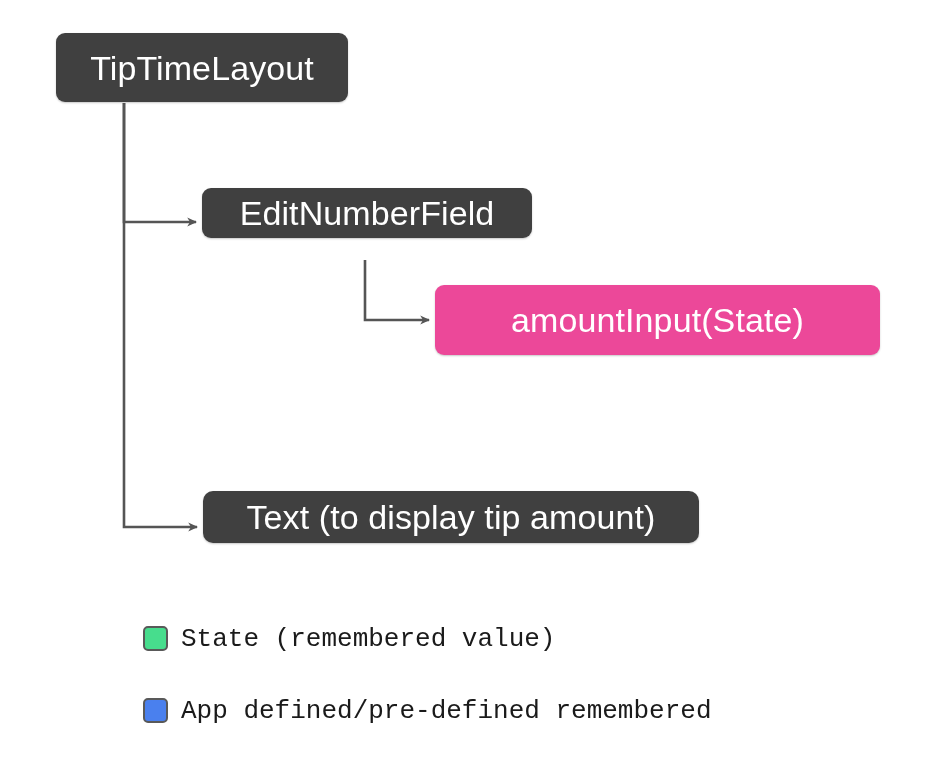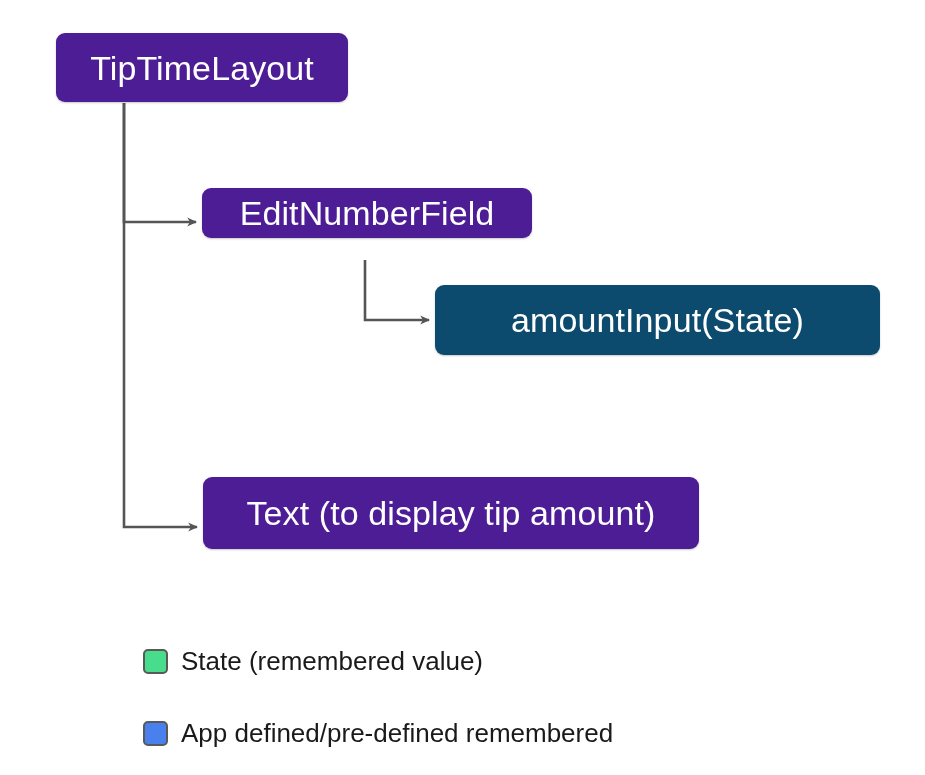--- a/index.html
+++ b/index.html
@@ -45,48 +45,49 @@
     letter-spacing: 0.1px;
     line-height: 1;
     white-space: nowrap;
     box-shadow: 0 1px 2px rgba(0,0,0,0.22);
   }
   .node-label {
     color: #ffffff;
     display: block;
   }
 
-  .node-composable { background: #4c1d95; }
-  .node-state      { background: #0c4a6e; text-align: center; }
+  .node-composable { background: #404040; }
+  .node-state      { background: #ec4899; text-align: center; }
 
   
   #node-tiptimelayout {
     left: 56px;  top: 33px;  width: 292px; height: 69px;
   }
   #node-editnumberfield {
     left: 202px; top: 188px; width: 330px; height: 50px;
   }
   #node-amountinput {
     left: 435px; top: 285px; width: 445px; height: 70px;
   }
   #node-text {
-    left: 203px; top: 477px; width: 496px; height: 72px;
+    left: 203px; top: 491px; width: 496px; height: 52px; border-radius: 10px;
   }
 
   
   #legend {
     position: absolute;
     left: 143px;
     top: 626px;
   }
   .legend-row {
     display: flex;
-    align-items: flex-end;
+    align-items: flex-start;
     height: 48px;
     margin-bottom: 24px;
+    font-family: Liberation Mono, monospace;
   }
   .legend-swatch {
     width: 25px;
     height: 25px;
     border-radius: 5px;
     border: 2px solid #595959;
     box-sizing: border-box;
     flex: 0 0 auto;
   }
   .legend-swatch.state      { background: #47dd8d; }

